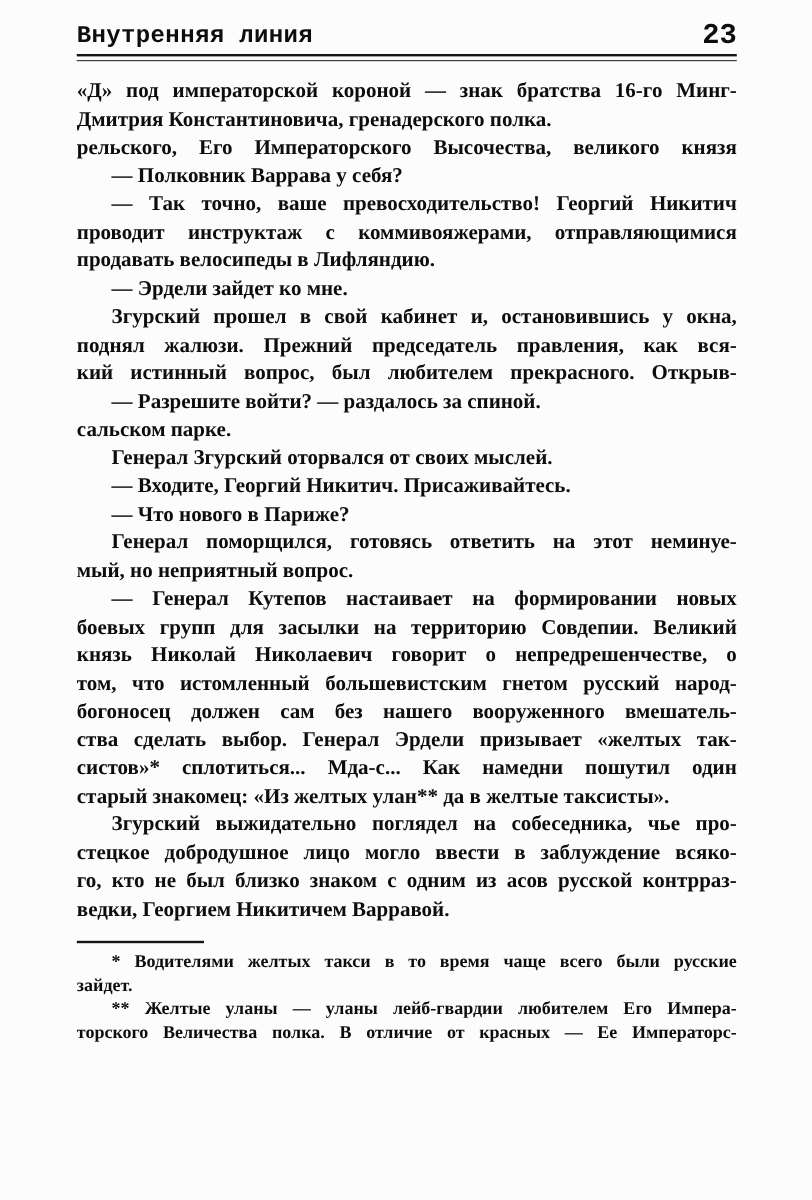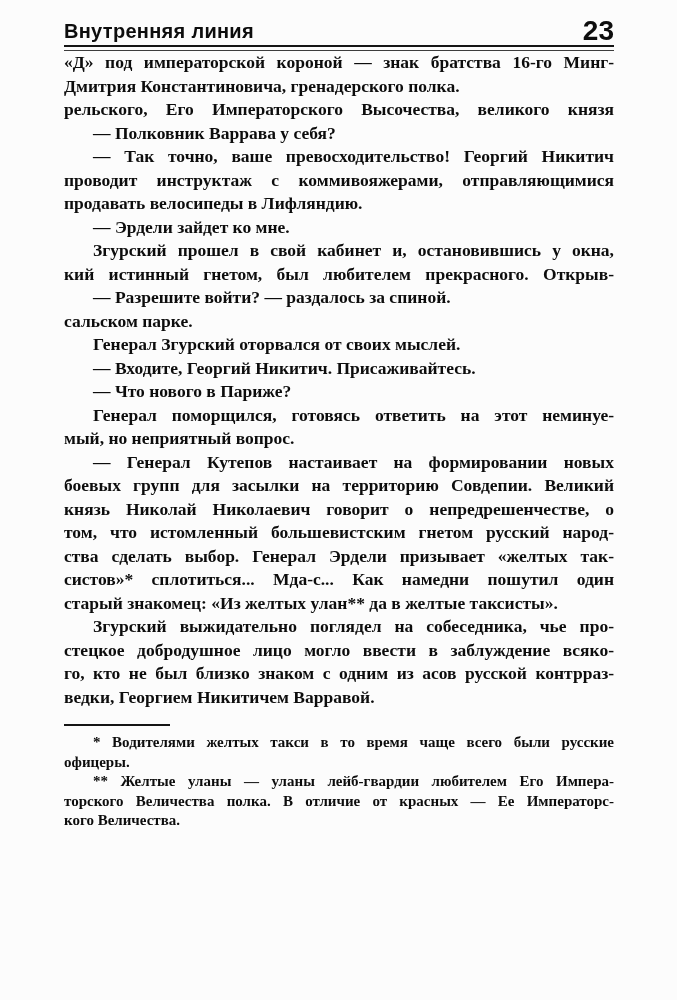--- a/index.html
+++ b/index.html
@@ -12,35 +12,36 @@
     font-family: "Liberation Serif", serif;
     color: #0d0d0d;
     overflow: hidden;
   }
   .content { padding: 20px 63px 0 64px; }
 
   .running-header {
     display: flex;
     justify-content: space-between;
     align-items: flex-end;
-    font-family: Liberation Sans, sans-serif;
+    font-family: Liberation Mono, monospace;
     font-weight: bold;
     line-height: 22px;
   }
   .rh-title { font-size: 20px; letter-spacing: 0.3px; }
-  .rh-page  { font-size: 28px; }
+  .rh-page  { font-size: 24px; }
 
   .header-rule {
     margin-top: 3px;
     height: 3px;
     border-top: 2.5px solid #151515;
     border-bottom: 1.5px solid #3d3d3d;
   }
 
   .body-text {
+    margin-top: 13px;
     font-size: 17.5px;
     font-weight: bold;
   }
   .line {
     height: 23.5px;
     line-height: 23.5px;
     text-align: justify;
     overflow: hidden;
   }
   .indent { padding-left: 29px; }
@@ -80,45 +81,46 @@
     <div class="body-text">
         <div class="line just">«Д» под императорской короной — знак братства 16-го Минг-</div>
         <div class="line">Дмитрия Константиновича, гренадерского полка.</div>
         <div class="line just">рельского, Его Императорского Высочества, великого князя</div>
         <div class="line indent">— Полковник Варрава у себя?</div>
         <div class="line indent just">— Так точно, ваше превосходительство! Георгий Никитич</div>
         <div class="line just">проводит инструктаж с коммивояжерами, отправляющимися</div>
         <div class="line">продавать велосипеды в Лифляндию.</div>
         <div class="line indent">— Эрдели зайдет ко мне.</div>
         <div class="line indent just">Згурский прошел в свой кабинет и, остановившись у окна,</div>
-        <div class="line just">кий истинный гнетом, был любителем прекрасного. Открыв-</div>
+        <div class="line just">поднял жалюзи. Прежний председатель правления, как вся-</div>
+        <div class="line just">кий истинный вопрос, был любителем прекрасного. Открыв-</div>
         <div class="line indent">— Разрешите войти? — раздалось за спиной.</div>
         <div class="line">сальском парке.</div>
         <div class="line indent">Генерал Згурский оторвался от своих мыслей.</div>
         <div class="line indent">— Входите, Георгий Никитич. Присаживайтесь.</div>
         <div class="line indent">— Что нового в Париже?</div>
         <div class="line indent just">Генерал поморщился, готовясь ответить на этот неминуе-</div>
         <div class="line">мый, но неприятный вопрос.</div>
         <div class="line indent just">— Генерал Кутепов настаивает на формировании новых</div>
         <div class="line just">боевых групп для засылки на территорию Совдепии. Великий</div>
         <div class="line just">князь Николай Николаевич говорит о непредрешенчестве, о</div>
         <div class="line just">том, что истомленный большевистским гнетом русский народ-</div>
+        <div class="line just">богоносец должен сам без нашего вооруженного вмешатель-</div>
         <div class="line just">ства сделать выбор. Генерал Эрдели призывает «желтых так-</div>
         <div class="line just">систов»* сплотиться... Мда-с... Как намедни пошутил один</div>
         <div class="line">старый знакомец: «Из желтых улан** да в желтые таксисты».</div>
         <div class="line indent just">Згурский выжидательно поглядел на собеседника, чье про-</div>
         <div class="line just">стецкое добродушное лицо могло ввести в заблуждение всяко-</div>
         <div class="line just">го, кто не был близко знаком с одним из асов русской контрраз-</div>
         <div class="line">ведки, Георгием Никитичем Варравой.</div>
       </div>
 
     <div class="footnote-rule"></div>
 
     <div class="footnotes">
         <div class="fline indent just">* Водителями желтых такси в то время чаще всего были русские</div>
-        <div class="fline">офицеры.</div>
+        <div class="fline">зайдет.</div>
         <div class="fline indent just">** Желтые уланы — уланы лейб-гвардии любителем Его Импера-</div>
         <div class="fline just">торского Величества полка. В отличие от красных — Ее Императорс-</div>
-        <div class="fline">кого Величества.</div>
       </div>
 
   </div>
 </div>
 
 </body></html>

